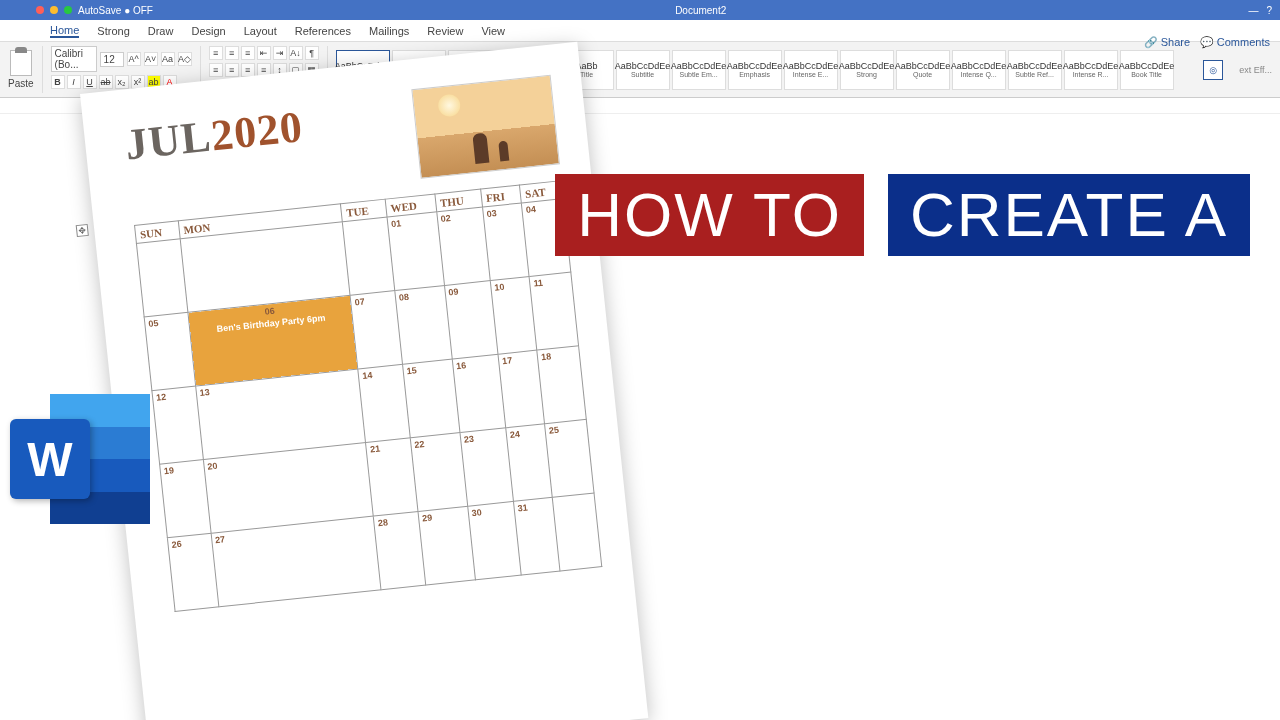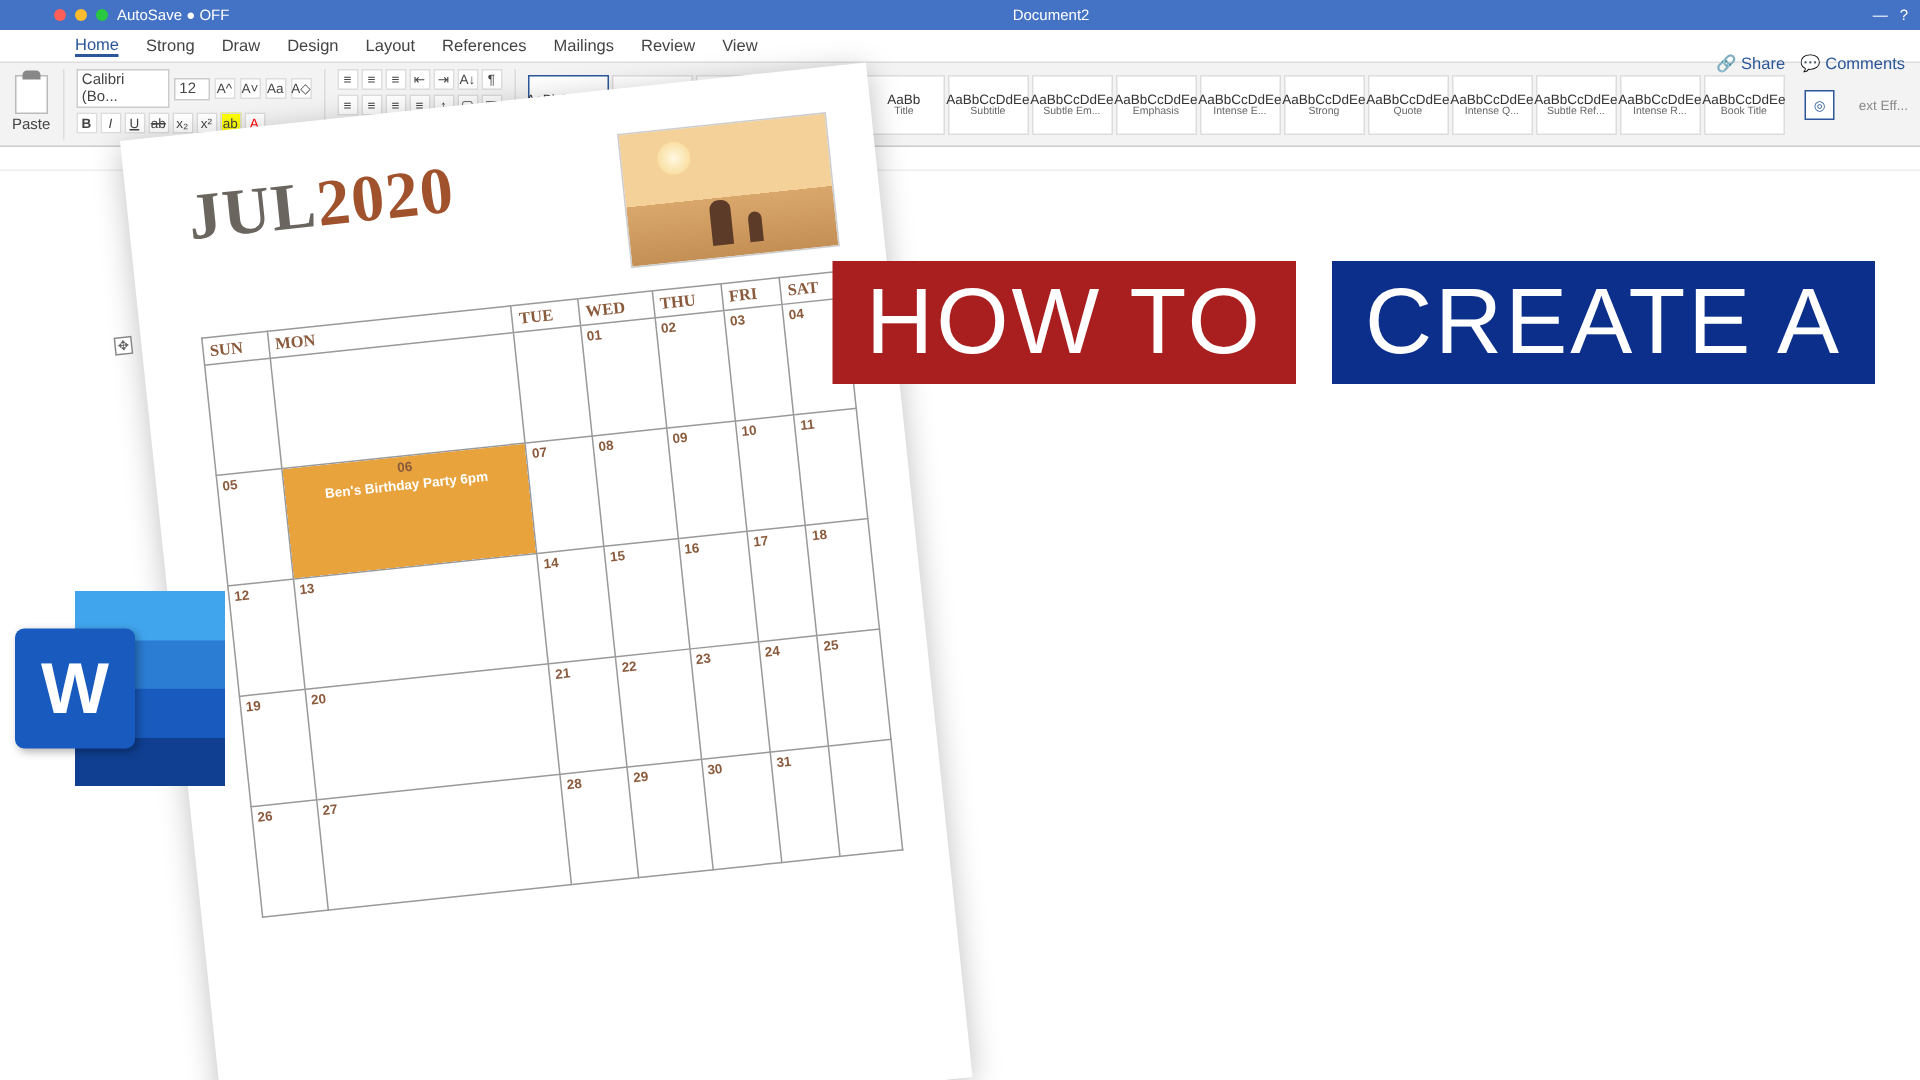--- a/index.html
+++ b/index.html
@@ -105,21 +105,21 @@
 
 <div class="ribbon">
   <div class="grp">
     <div class="paste">
       <div class="paste-icon"></div>
       <span>Paste</span>
     </div>
   </div>
   <div class="grp" style="flex-direction:column;gap:3px;align-items:flex-start">
     <div class="font-row">
-      <span class="font-sel" style="width:62px">Calibri (Bo...</span>
+      <span class="font-sel" style="width:46px">Calibri (Bo...</span>
       <span class="font-sel" style="width:24px">12</span>
       <span class="mini">A^</span>
       <span class="mini">A˅</span>
       <span class="mini">Aa</span>
       <span class="mini">A◇</span>
     </div>
     <div class="fmt-row">
       <span class="mini" style="font-weight:700">B</span>
       <span class="mini" style="font-style:italic">I</span>
       <span class="mini" style="text-decoration:underline">U</span>

